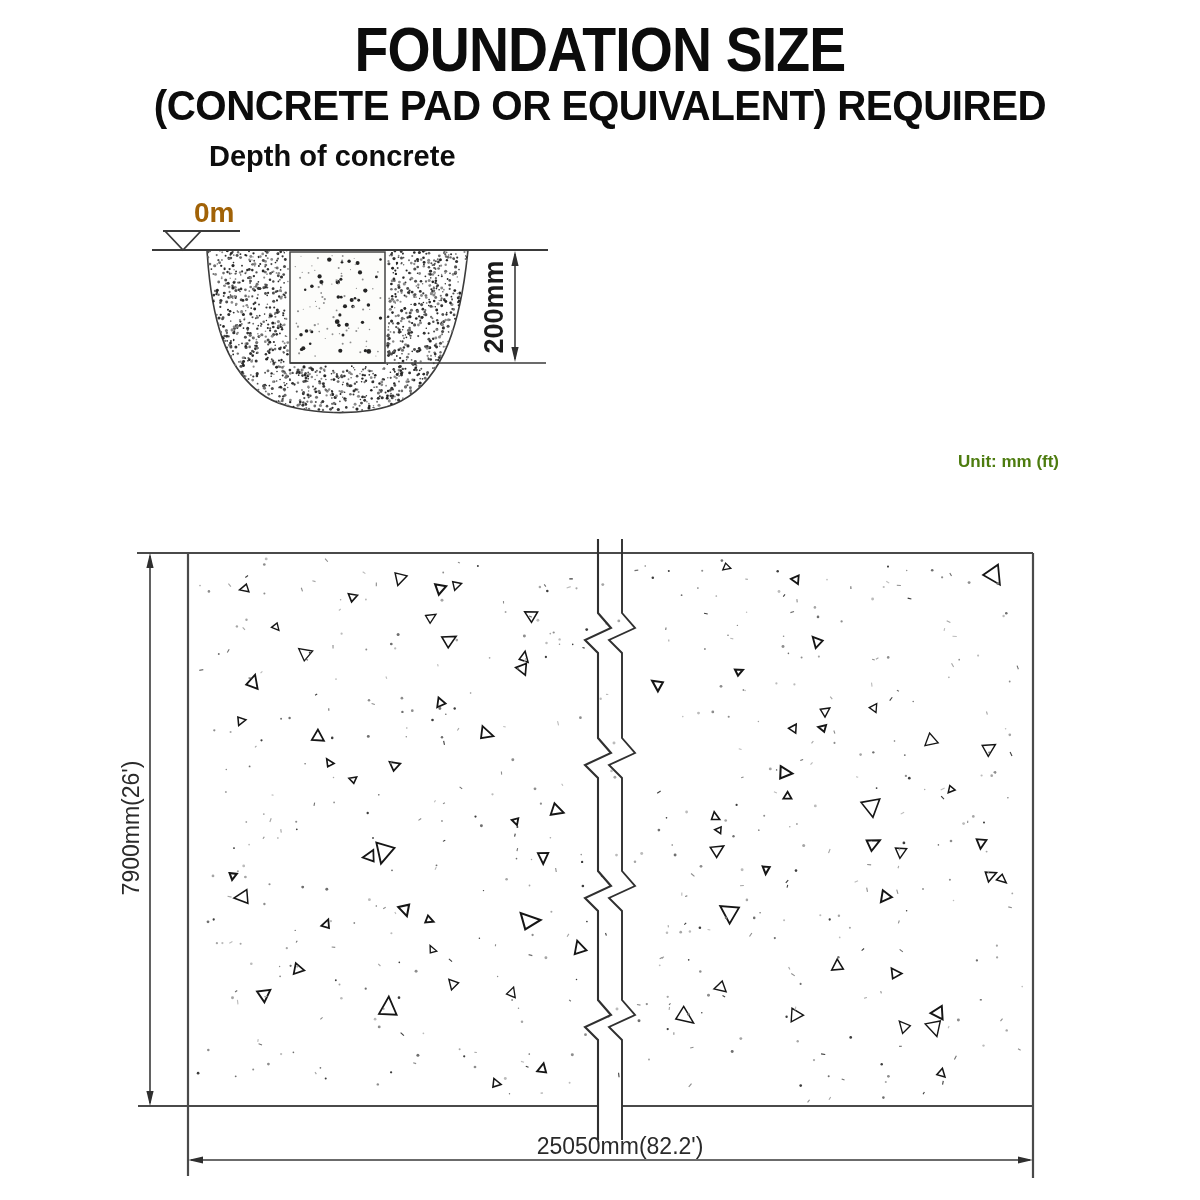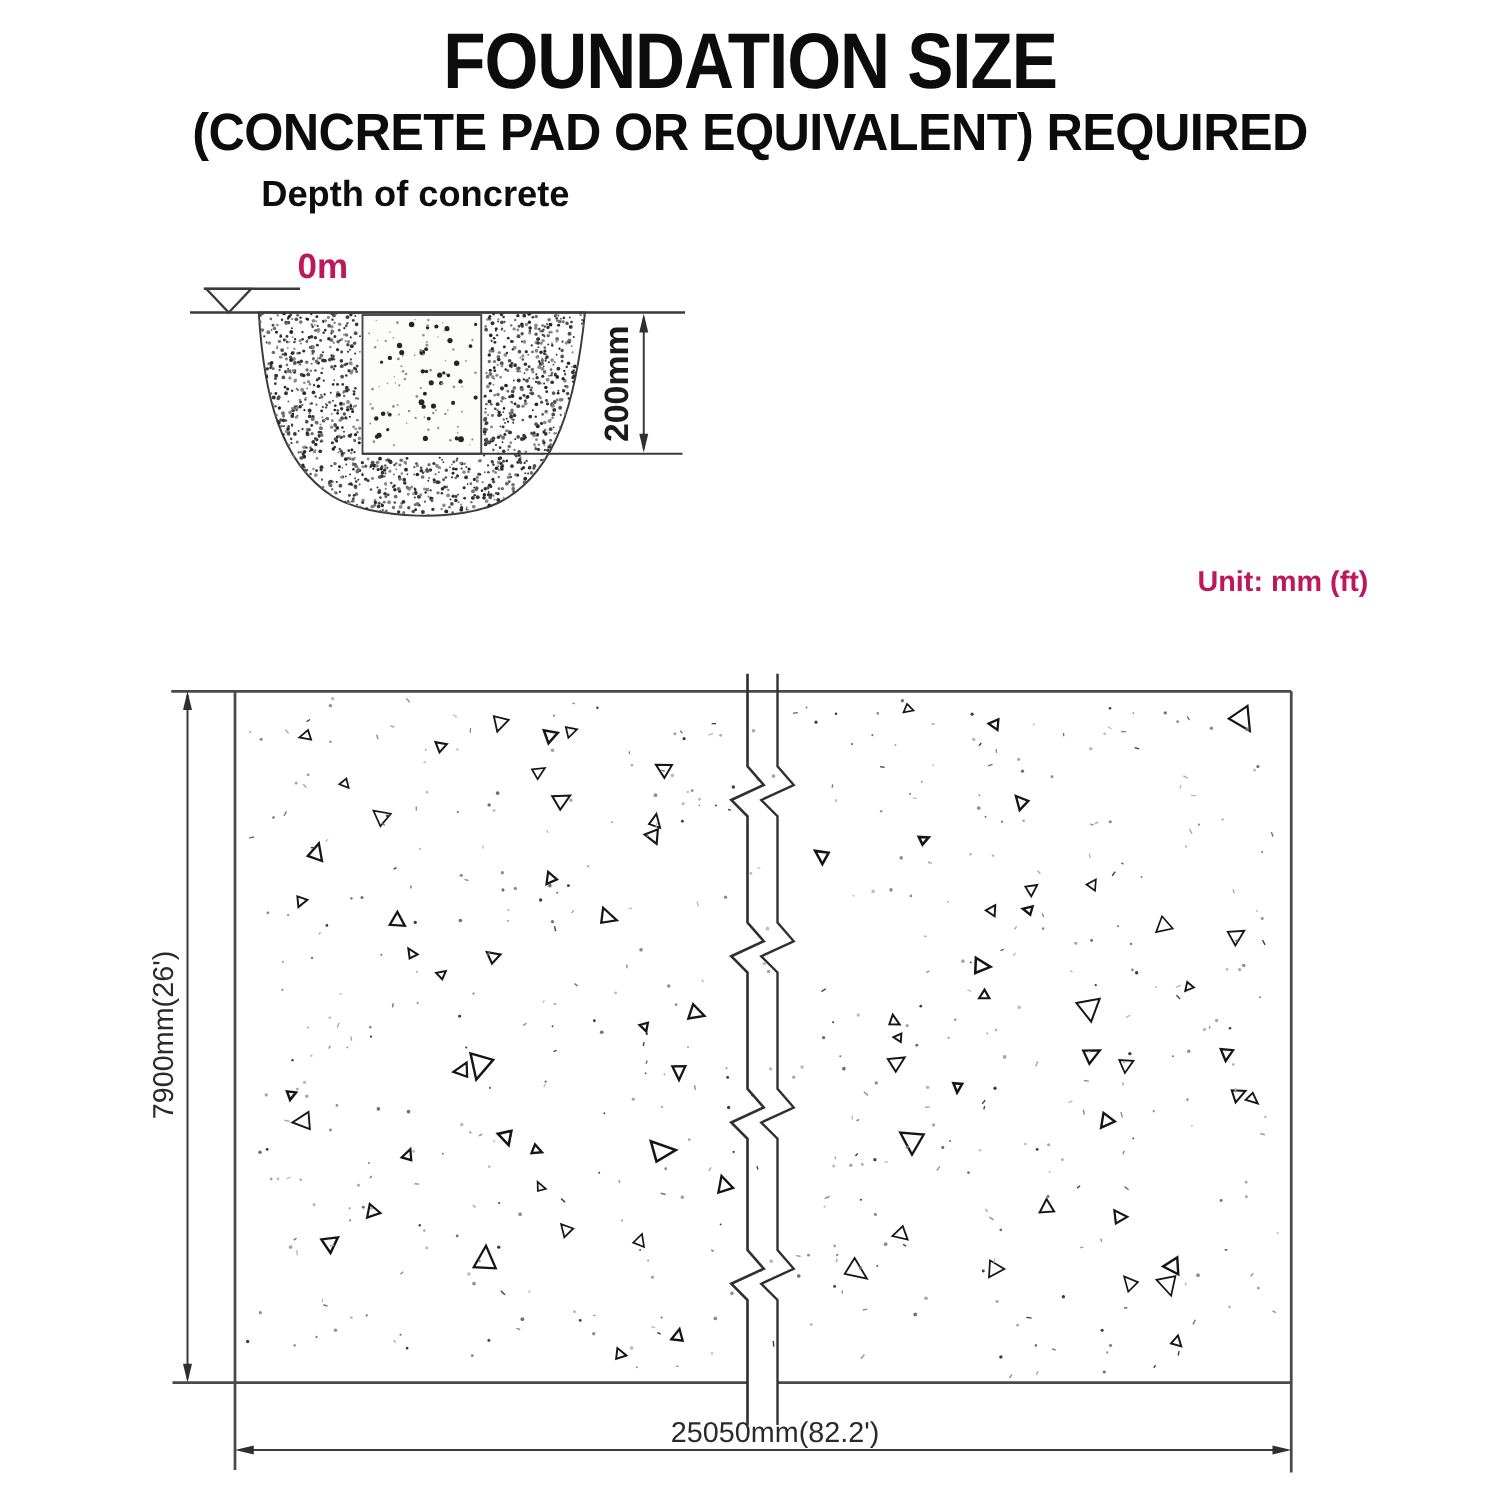--- a/index.html
+++ b/index.html
@@ -13,24 +13,24 @@
     left:0;right:0;top:16px;text-align:center;
     font-size:63px;font-weight:800;letter-spacing:-1px;color:#0c0c0c;
     transform:scaleX(.88);line-height:1.05;
   }
   .subtitle{
     left:0;right:0;top:84px;text-align:center;
     font-size:42px;font-weight:800;letter-spacing:-0.5px;color:#0c0c0c;
     transform:scaleX(.96);line-height:1.05;
   }
   .xsec-heading{left:209px;top:140px;font-size:29px;font-weight:700;color:#0d0d0d;}
-  .zero-m{left:194px;top:197px;font-size:28px;font-weight:600;color:#be185d;margin-left:44px;}
+  .zero-m{left:194px;top:197px;font-size:28px;font-weight:600;color:#a16207;}
   .rot{transform:translate(-50%,-50%) rotate(-90deg);}
   .dim-200{left:494px;top:307px;font-size:27px;font-weight:600;color:#1a1a1a;}
-  .unit-note{left:958px;top:452px;font-size:23px;font-weight:700;color:#be185d;}
+  .unit-note{left:958px;top:452px;font-size:17px;font-weight:700;color:#4d7c0f;}
   .dim-7900{left:131px;top:828px;font-size:23px;font-weight:400;color:#2a2a2a;}
   .dim-25050{left:620px;top:1146px;transform:translate(-50%,-50%);font-size:23px;font-weight:400;color:#2a2a2a;text-align:center;}
 </style>
 </head>
 <body>
 
 <svg id="art" width="1200" height="1200" viewBox="0 0 1200 1200">
   <defs>
     <clipPath id="bowlClip">
       <path id="bowlClipPath" d="M207,250 C211,316 224,370 266,397 C297,416 370,418 401,401 C445,378 461,320 468,250 Z"></path>

